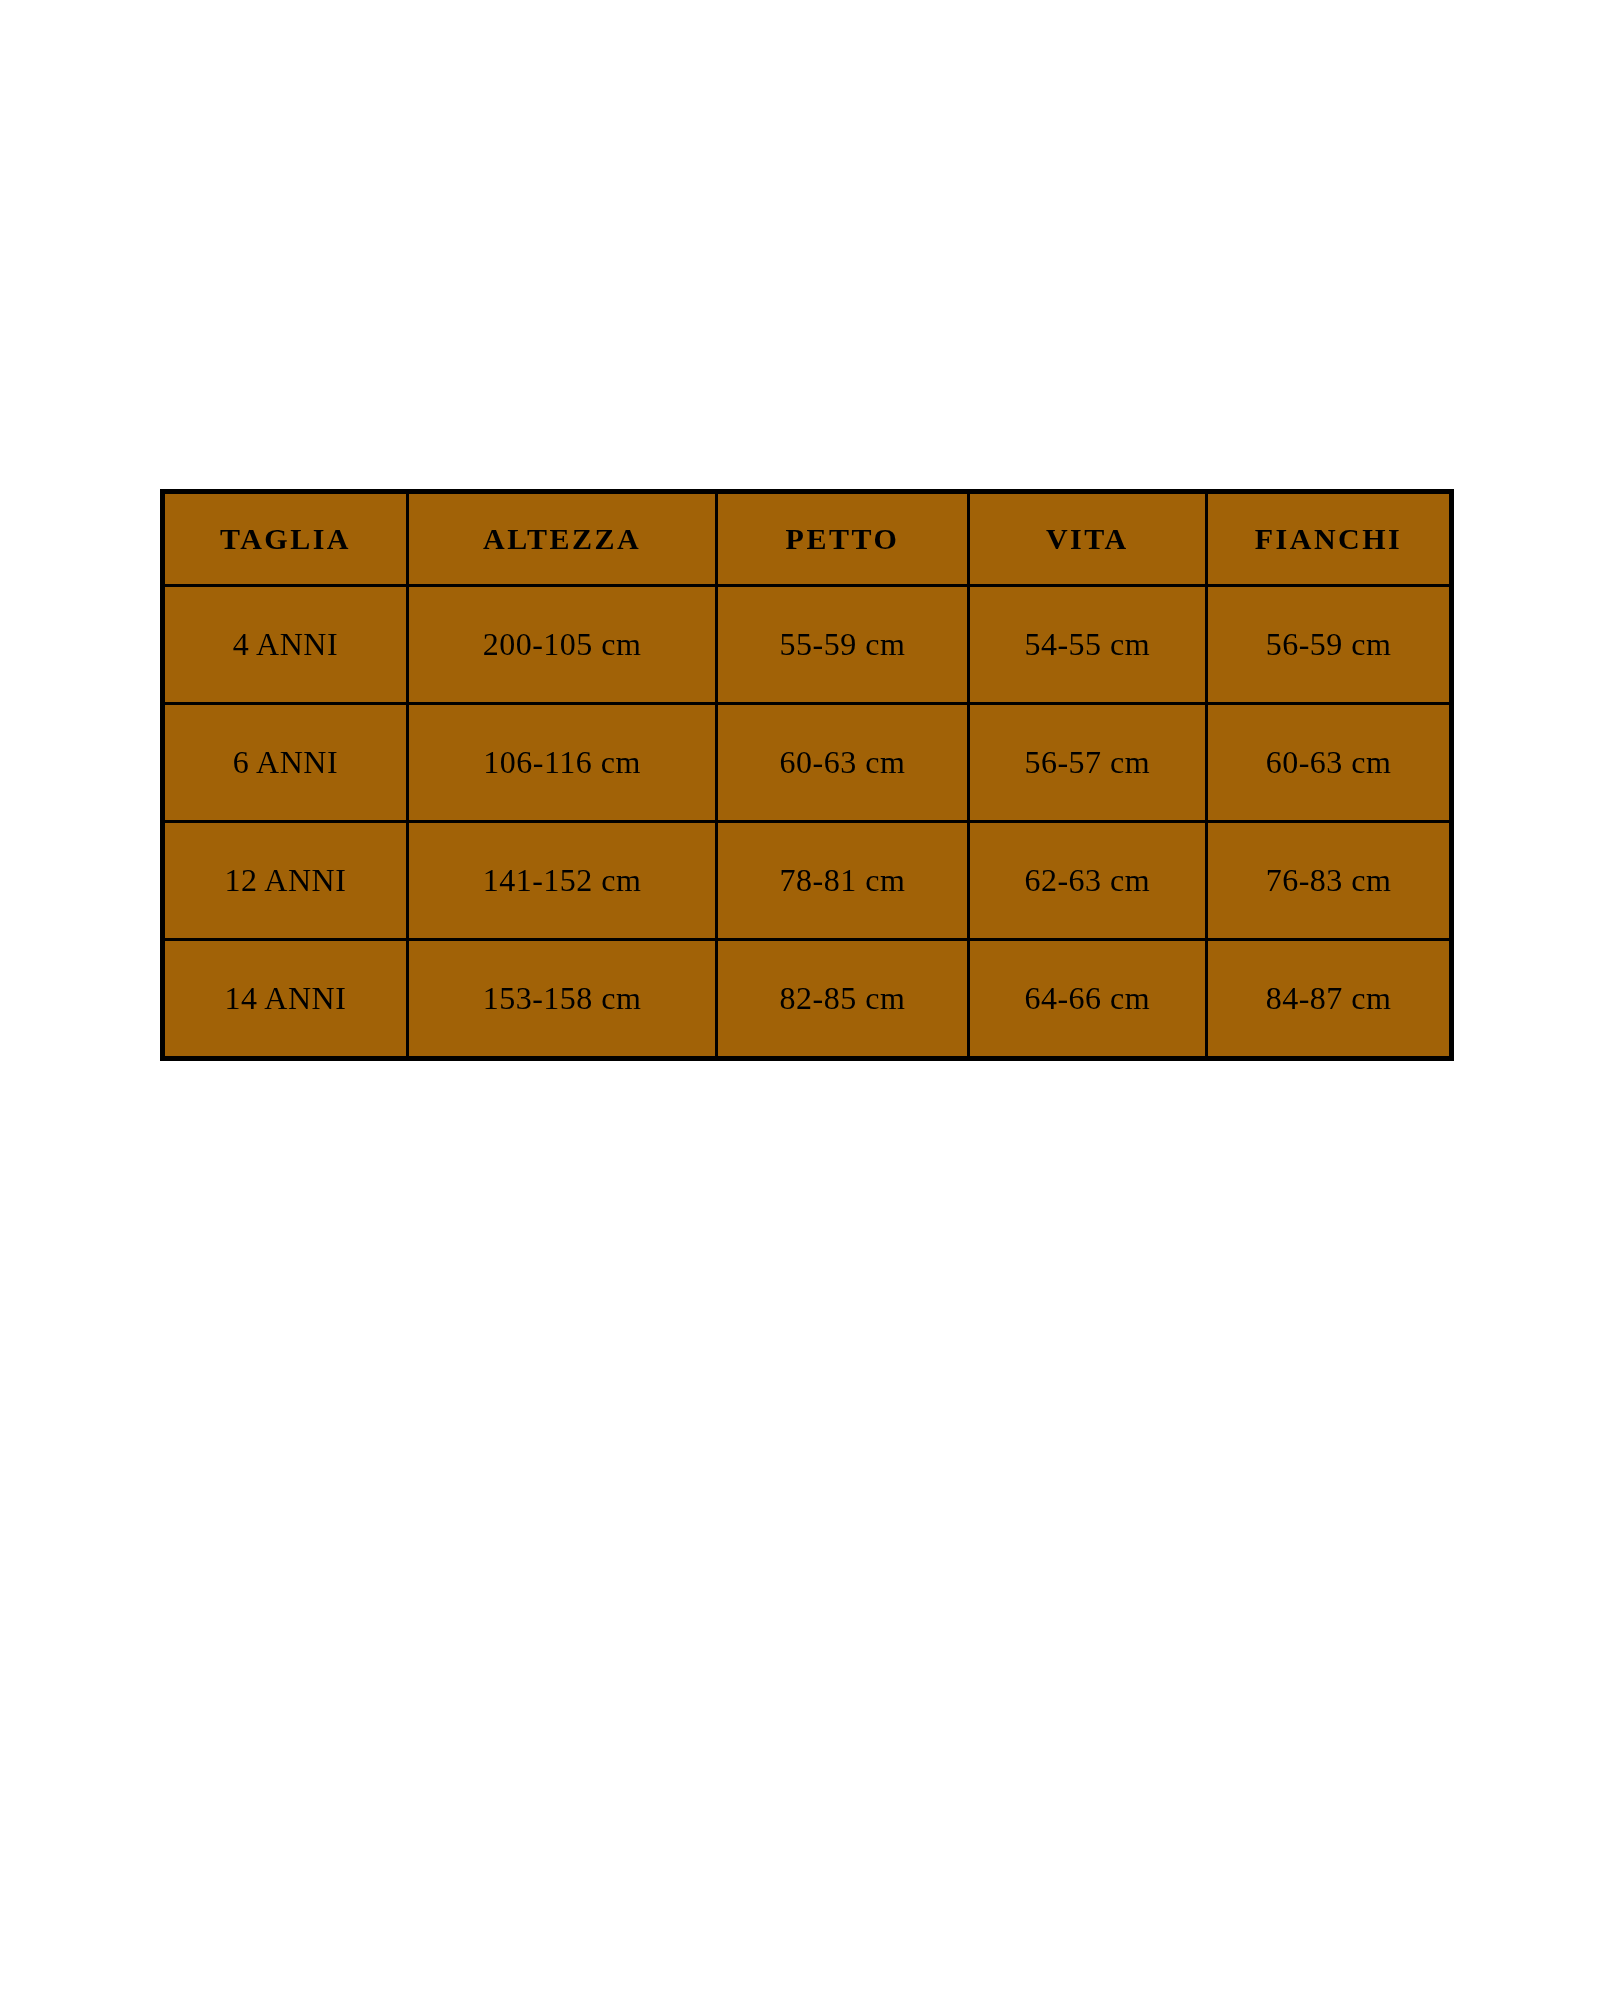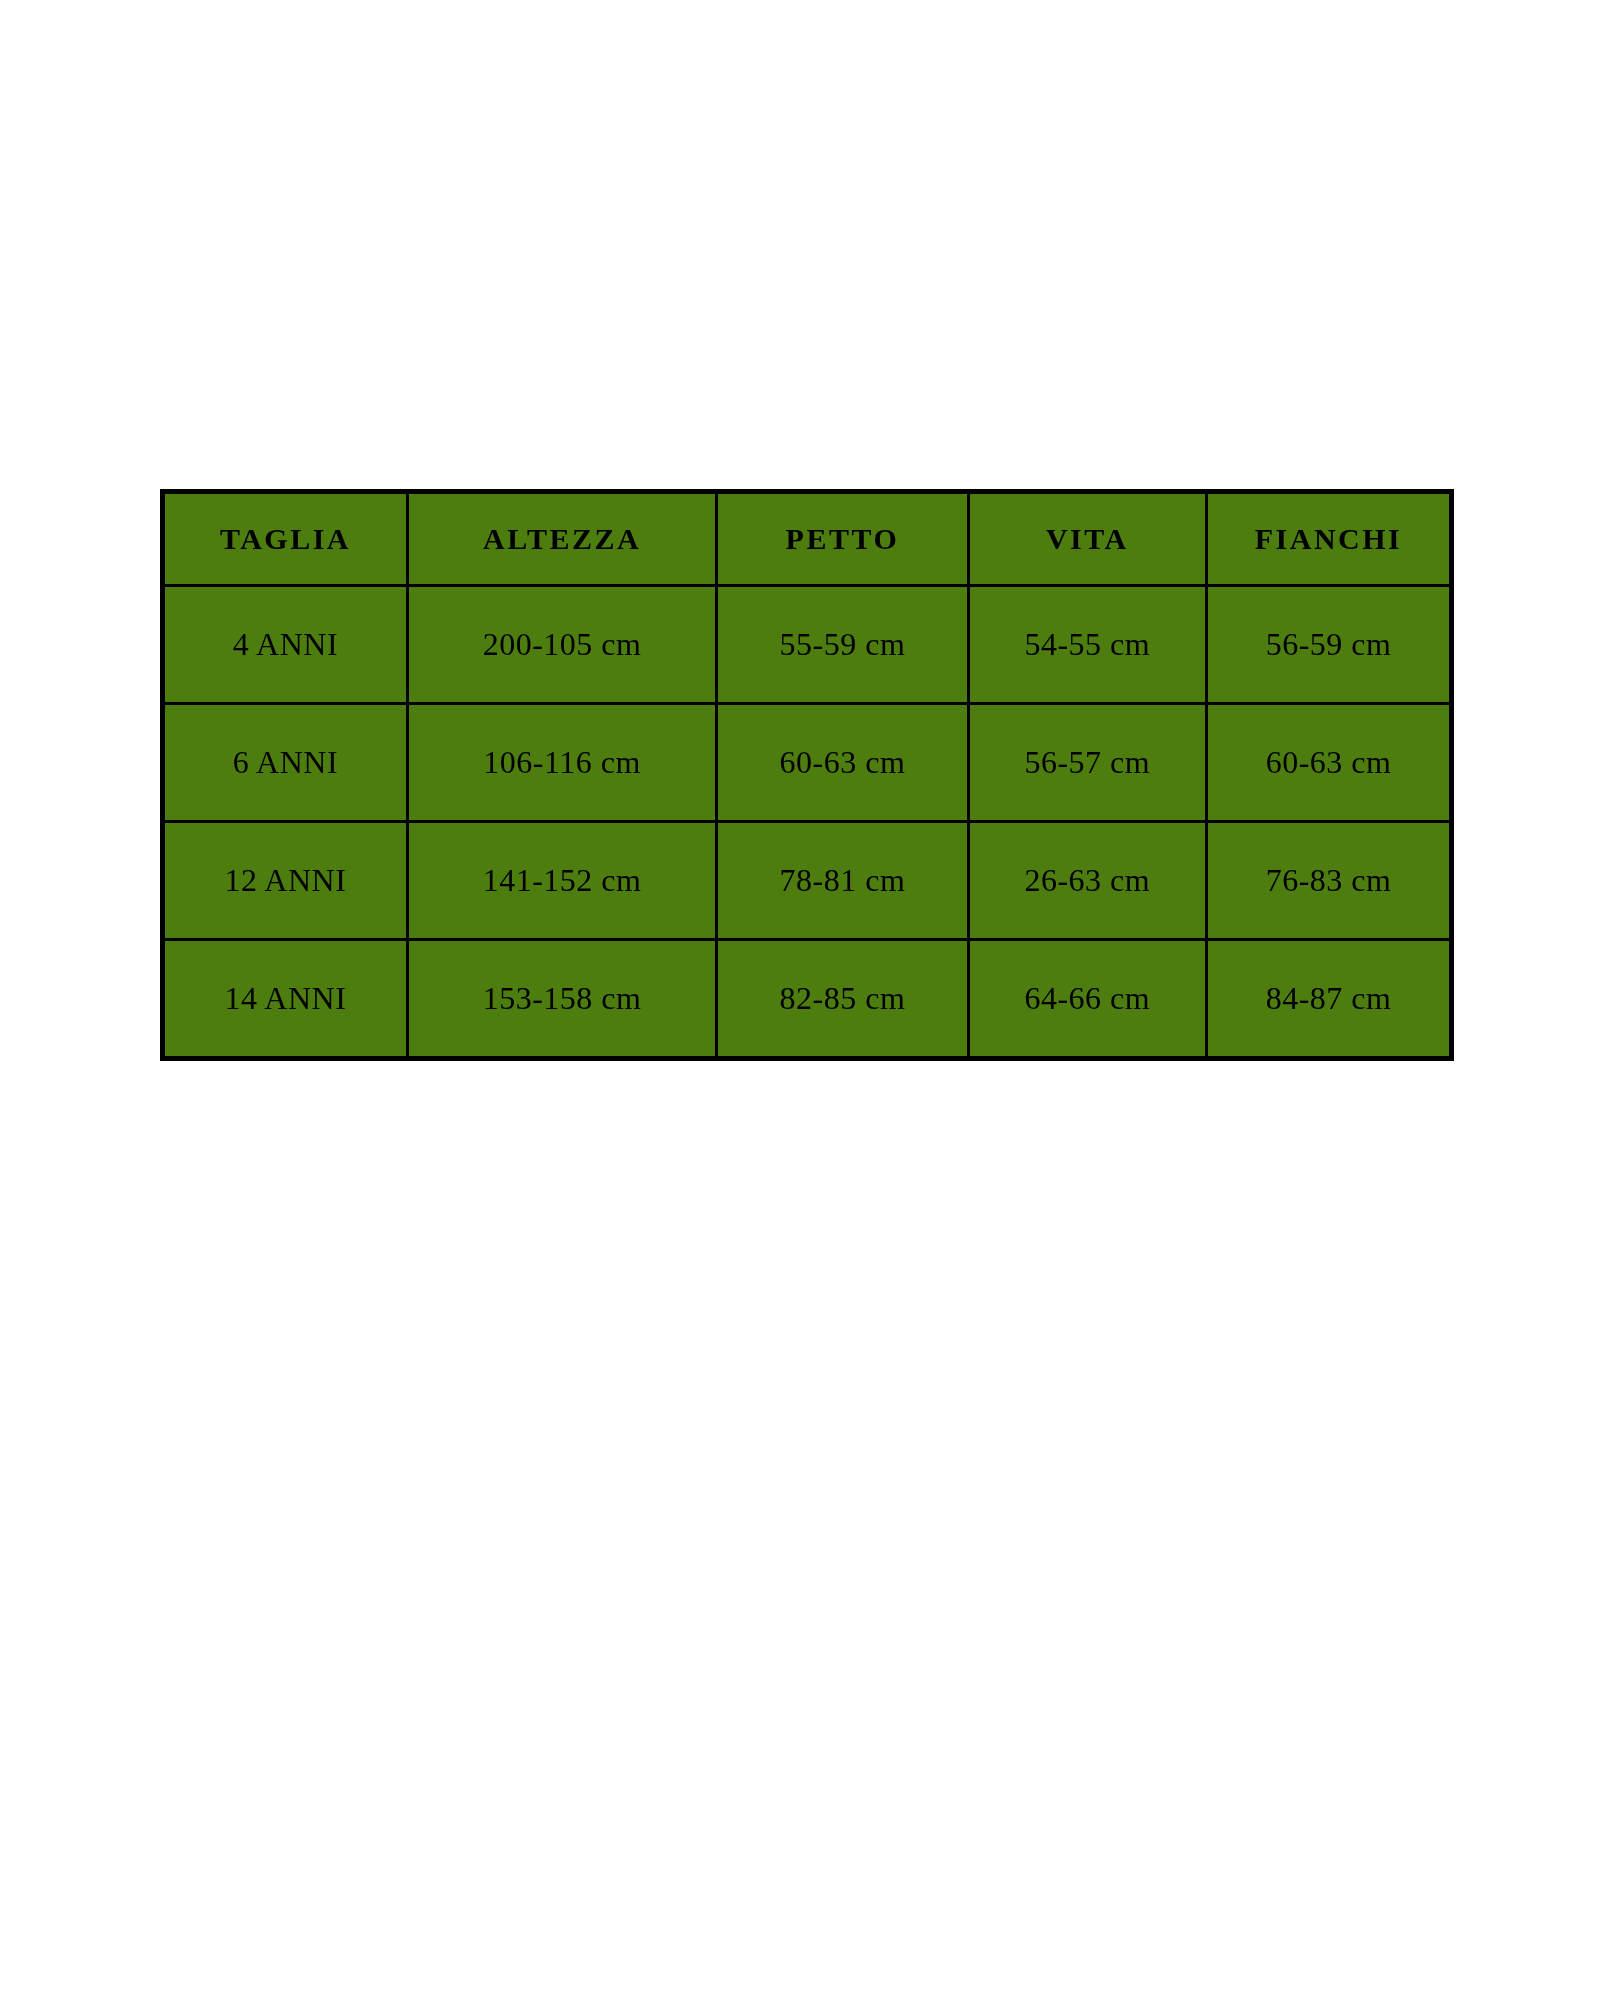--- a/index.html
+++ b/index.html
@@ -23,21 +23,21 @@
     border-collapse: collapse;
     table-layout: fixed;
     background: #ffffff;
     border: 5px solid #000000;
   }
   table.size-table th,
   table.size-table td {
     border: 3px solid #000000;
     text-align: center;
     vertical-align: middle;
-    background: #4d7c0f;
+    background: #a16207;
     padding: 0;
     overflow: hidden;
   }
   table.size-table th {
     height: 90px;
     font-size: 30px;
     font-weight: bold;
     letter-spacing: 2.5px;
   }
   table.size-table td {
@@ -85,21 +85,21 @@
         <td>6 ANNI</td>
         <td>106-116 cm</td>
         <td>60-63 cm</td>
         <td>56-57 cm</td>
         <td>60-63 cm</td>
       </tr>
       <tr>
         <td>12 ANNI</td>
         <td>141-152 cm</td>
         <td>78-81 cm</td>
-        <td>26-63 cm</td>
+        <td>62-63 cm</td>
         <td>76-83 cm</td>
       </tr>
       <tr>
         <td>14 ANNI</td>
         <td>153-158 cm</td>
         <td>82-85 cm</td>
         <td>64-66 cm</td>
         <td>84-87 cm</td>
       </tr>
     </tbody>

